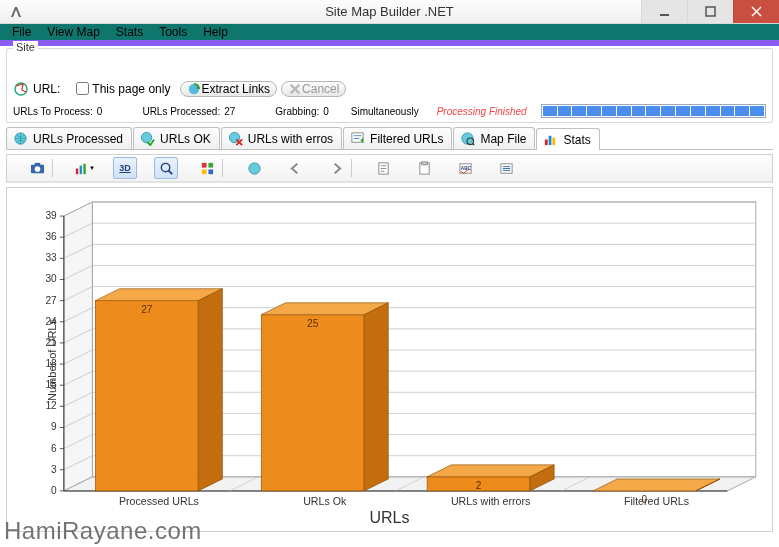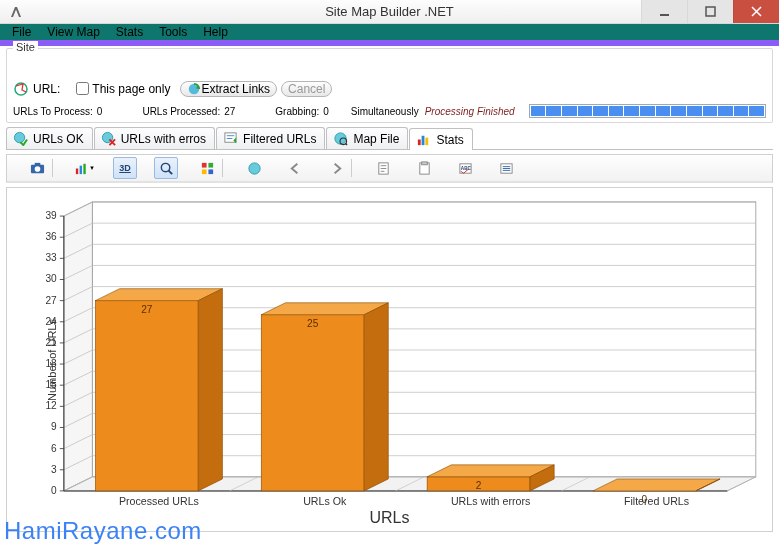--- a/index.html
+++ b/index.html
@@ -105,33 +105,33 @@
   border: 1px solid #b5b5b5;
   border-radius: 8px;
   height: 16px;
   padding: 0 6px;
   font-size: 12px;
   display: flex;
   align-items: center;
   cursor: default;
 }
 .btn .icon { width:14px; height:14px; }
-.btn.cancel { color:#999;flex-direction:column; }
+.btn.cancel { color:#999; }
 .btn.cancel .icon { color:#bbb; }
 
 .status-row {
   display: flex;
   align-items: center;
   margin-top: 6px;
   font-size: 10px;
   gap: 6px;
 }
 .status-pair { display:flex; gap:4px; }
 .status-row .sp { width: 28px; }
-.status-row .finished { color: #7f1d1d; font-style: italic; }
+.status-row .finished { color: #ef4444; font-style: italic; margin-left: 12px; }
 .progress {
   flex: 1;
   margin-left: 8px;
   height: 14px;
   border: 1px solid #9ab;
   display: flex;
   gap: 1px;
   padding: 1px;
   background: #fff;
 }
@@ -214,21 +214,21 @@
   left: 50%;
   transform: translateX(-50%);
   font-size: 16px;
   color: #333;
 }
 .watermark {
   position: absolute;
   left: 4px;
   bottom: 2px;
   font-size: 24px;
-  color: #3b82f6;
+  color: #737373;
   font-family: Arial, sans-serif;
   letter-spacing: 0.5px;
   pointer-events: none;
 }
 </style>
 </head>
 <body>
 
 <div class="titlebar">
   <svg class="app-icon" viewBox="0 0 16 16">
@@ -321,20 +321,27 @@
         <div class="seg"></div>
         <div class="seg"></div>
         <div class="seg"></div>
         <div class="seg"></div>
         <div class="seg"></div>
     </div>
   </div>
 </div>
 
 <div class="tabstrip">
+  <div class="tab">
+    <svg class="icon" viewBox="0 0 16 16">
+        <circle cx="8" cy="8" r="6" fill="#6cd" stroke="#39a"></circle>
+        <path d="M2 8 H14 M8 2 V14 M4 4 Q8 8 12 4 M4 12 Q8 8 12 12" stroke="#39a" stroke-width="0.8" fill="none"></path>
+      </svg>
+    <span>URLs Processed</span>
+  </div>
   <div class="tab">
     <svg class="icon" viewBox="0 0 16 16">
         <circle cx="7" cy="7" r="5.5" fill="#6cd" stroke="#39a"></circle>
         <path d="M8 12 L11 15 L15 9" stroke="#2a2" stroke-width="2" fill="none"></path>
       </svg>
     <span>URLs OK</span>
   </div>
   <div class="tab">
     <svg class="icon" viewBox="0 0 16 16">
         <circle cx="7" cy="7" r="5.5" fill="#6cd" stroke="#39a"></circle>

